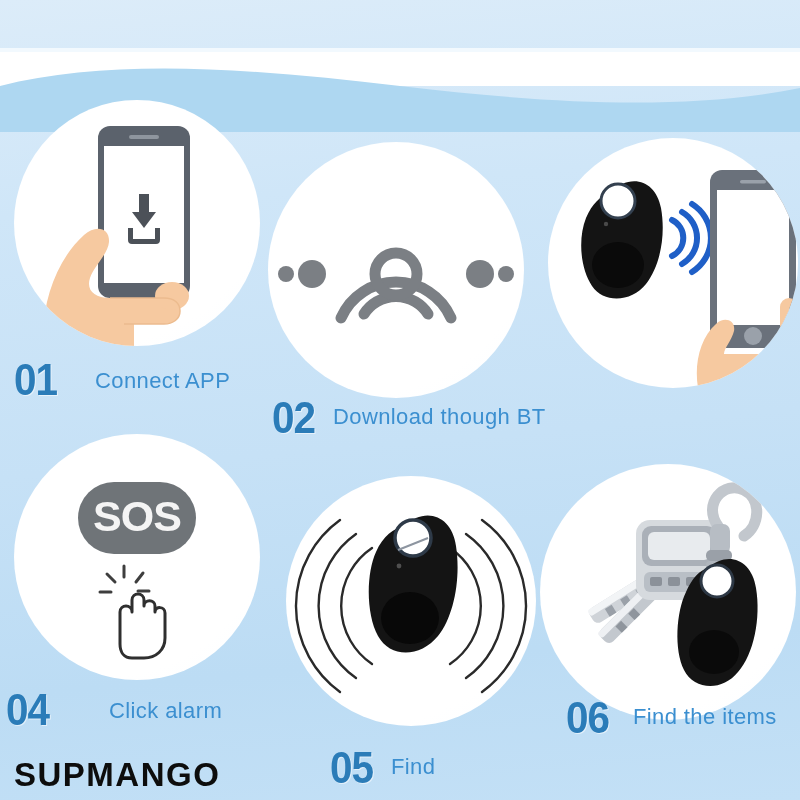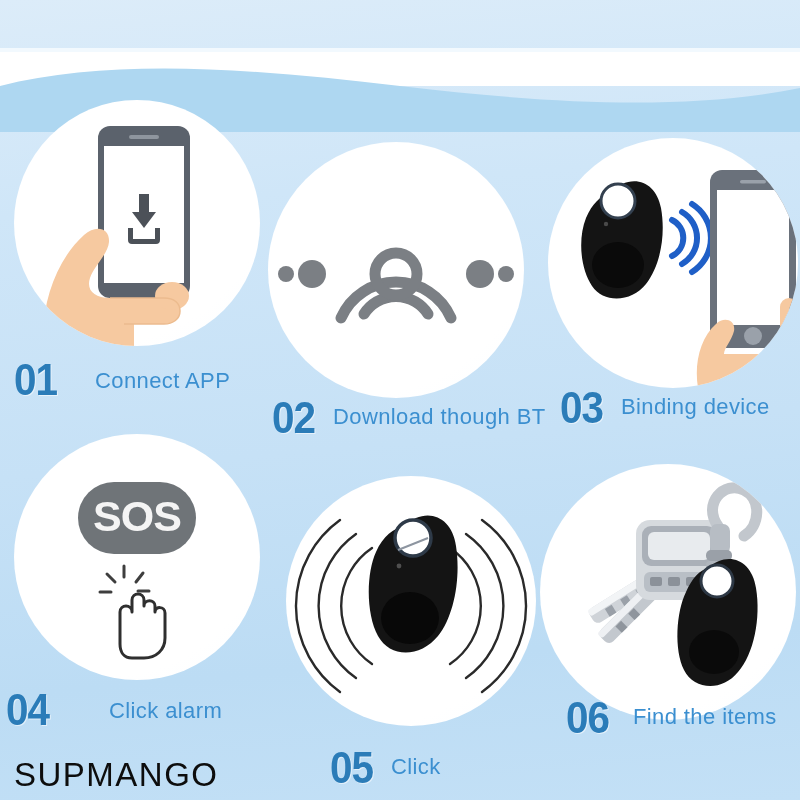--- a/index.html
+++ b/index.html
@@ -126,21 +126,21 @@
   .l5 { left: 330px; top: 746px; }
   .l6 { left: 566px; top: 696px; gap: 6px; }
   .l2 .step-text, .l3 .step-text, .l5 .step-text, .l6 .step-text { position: relative; top: -9px; }
   .l1 .step-text, .l4 .step-text { position: relative; top: -7px; }
 
   
   .brand {
     position: absolute;
     left: 14px; top: 757px;
     font-family: "Liberation Sans", sans-serif;
-    font-weight: normal;
+    font-weight: bold;
     font-size: 33px;
     line-height: 36px;
     color: #0d0d0d;
     letter-spacing: 1.5px;
   }
 
   svg { display: block; }
 </style>
 </head>
 <body>
@@ -325,33 +325,29 @@
   <div class="step-label l1">
     <span class="step-num">01</span>
     <span class="step-text">Connect APP</span>
   </div>
 
   <div class="step-label l2">
     <span class="step-num">02</span>
     <span class="step-text">Download though BT</span>
   </div>
 
-  <div class="step-label l3">
-    <span class="step-num">03</span>
-    <span class="step-text">Binding device</span>
-  </div>
 
   <div class="step-label l4">
     <span class="step-num">04</span>
     <span class="step-text">Click alarm</span>
   </div>
 
   <div class="step-label l5">
     <span class="step-num">05</span>
-    <span class="step-text">Click</span>
+    <span class="step-text">Find</span>
   </div>
 
   <div class="step-label l6">
     <span class="step-num">06</span>
     <span class="step-text">Find the items</span>
   </div>
 
   <div class="brand">SUPMANGO</div>
 
 </div>

